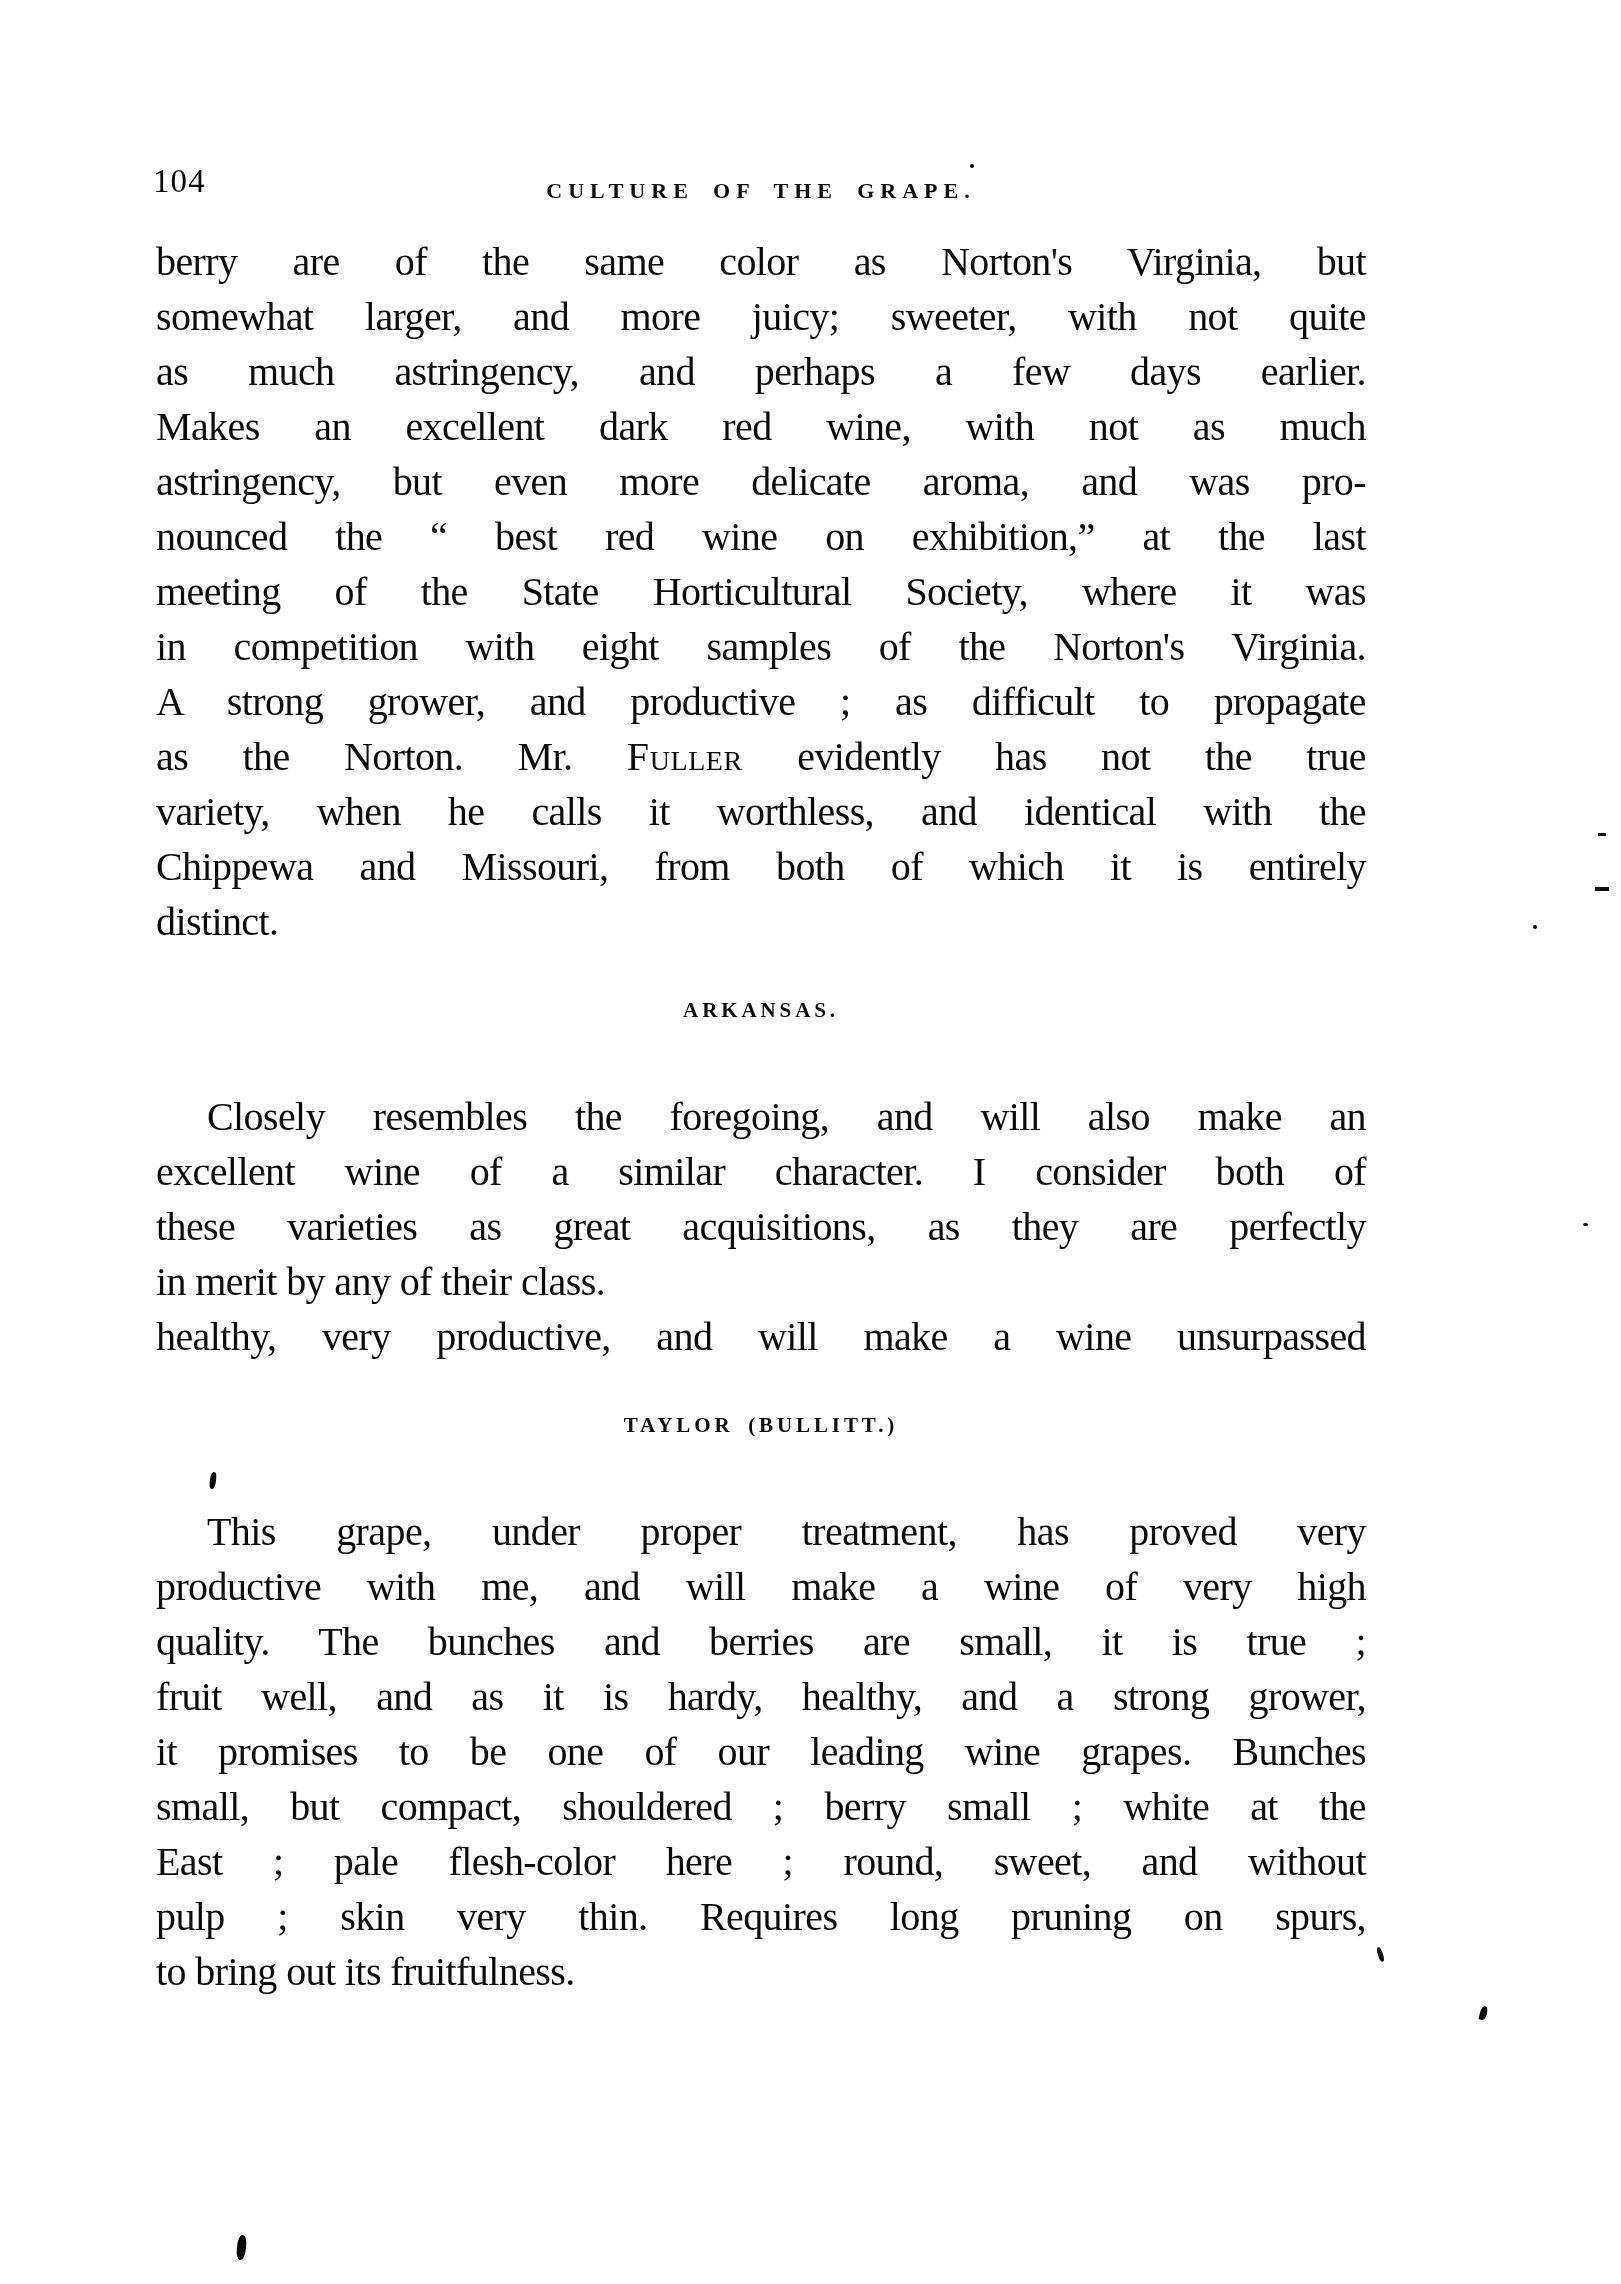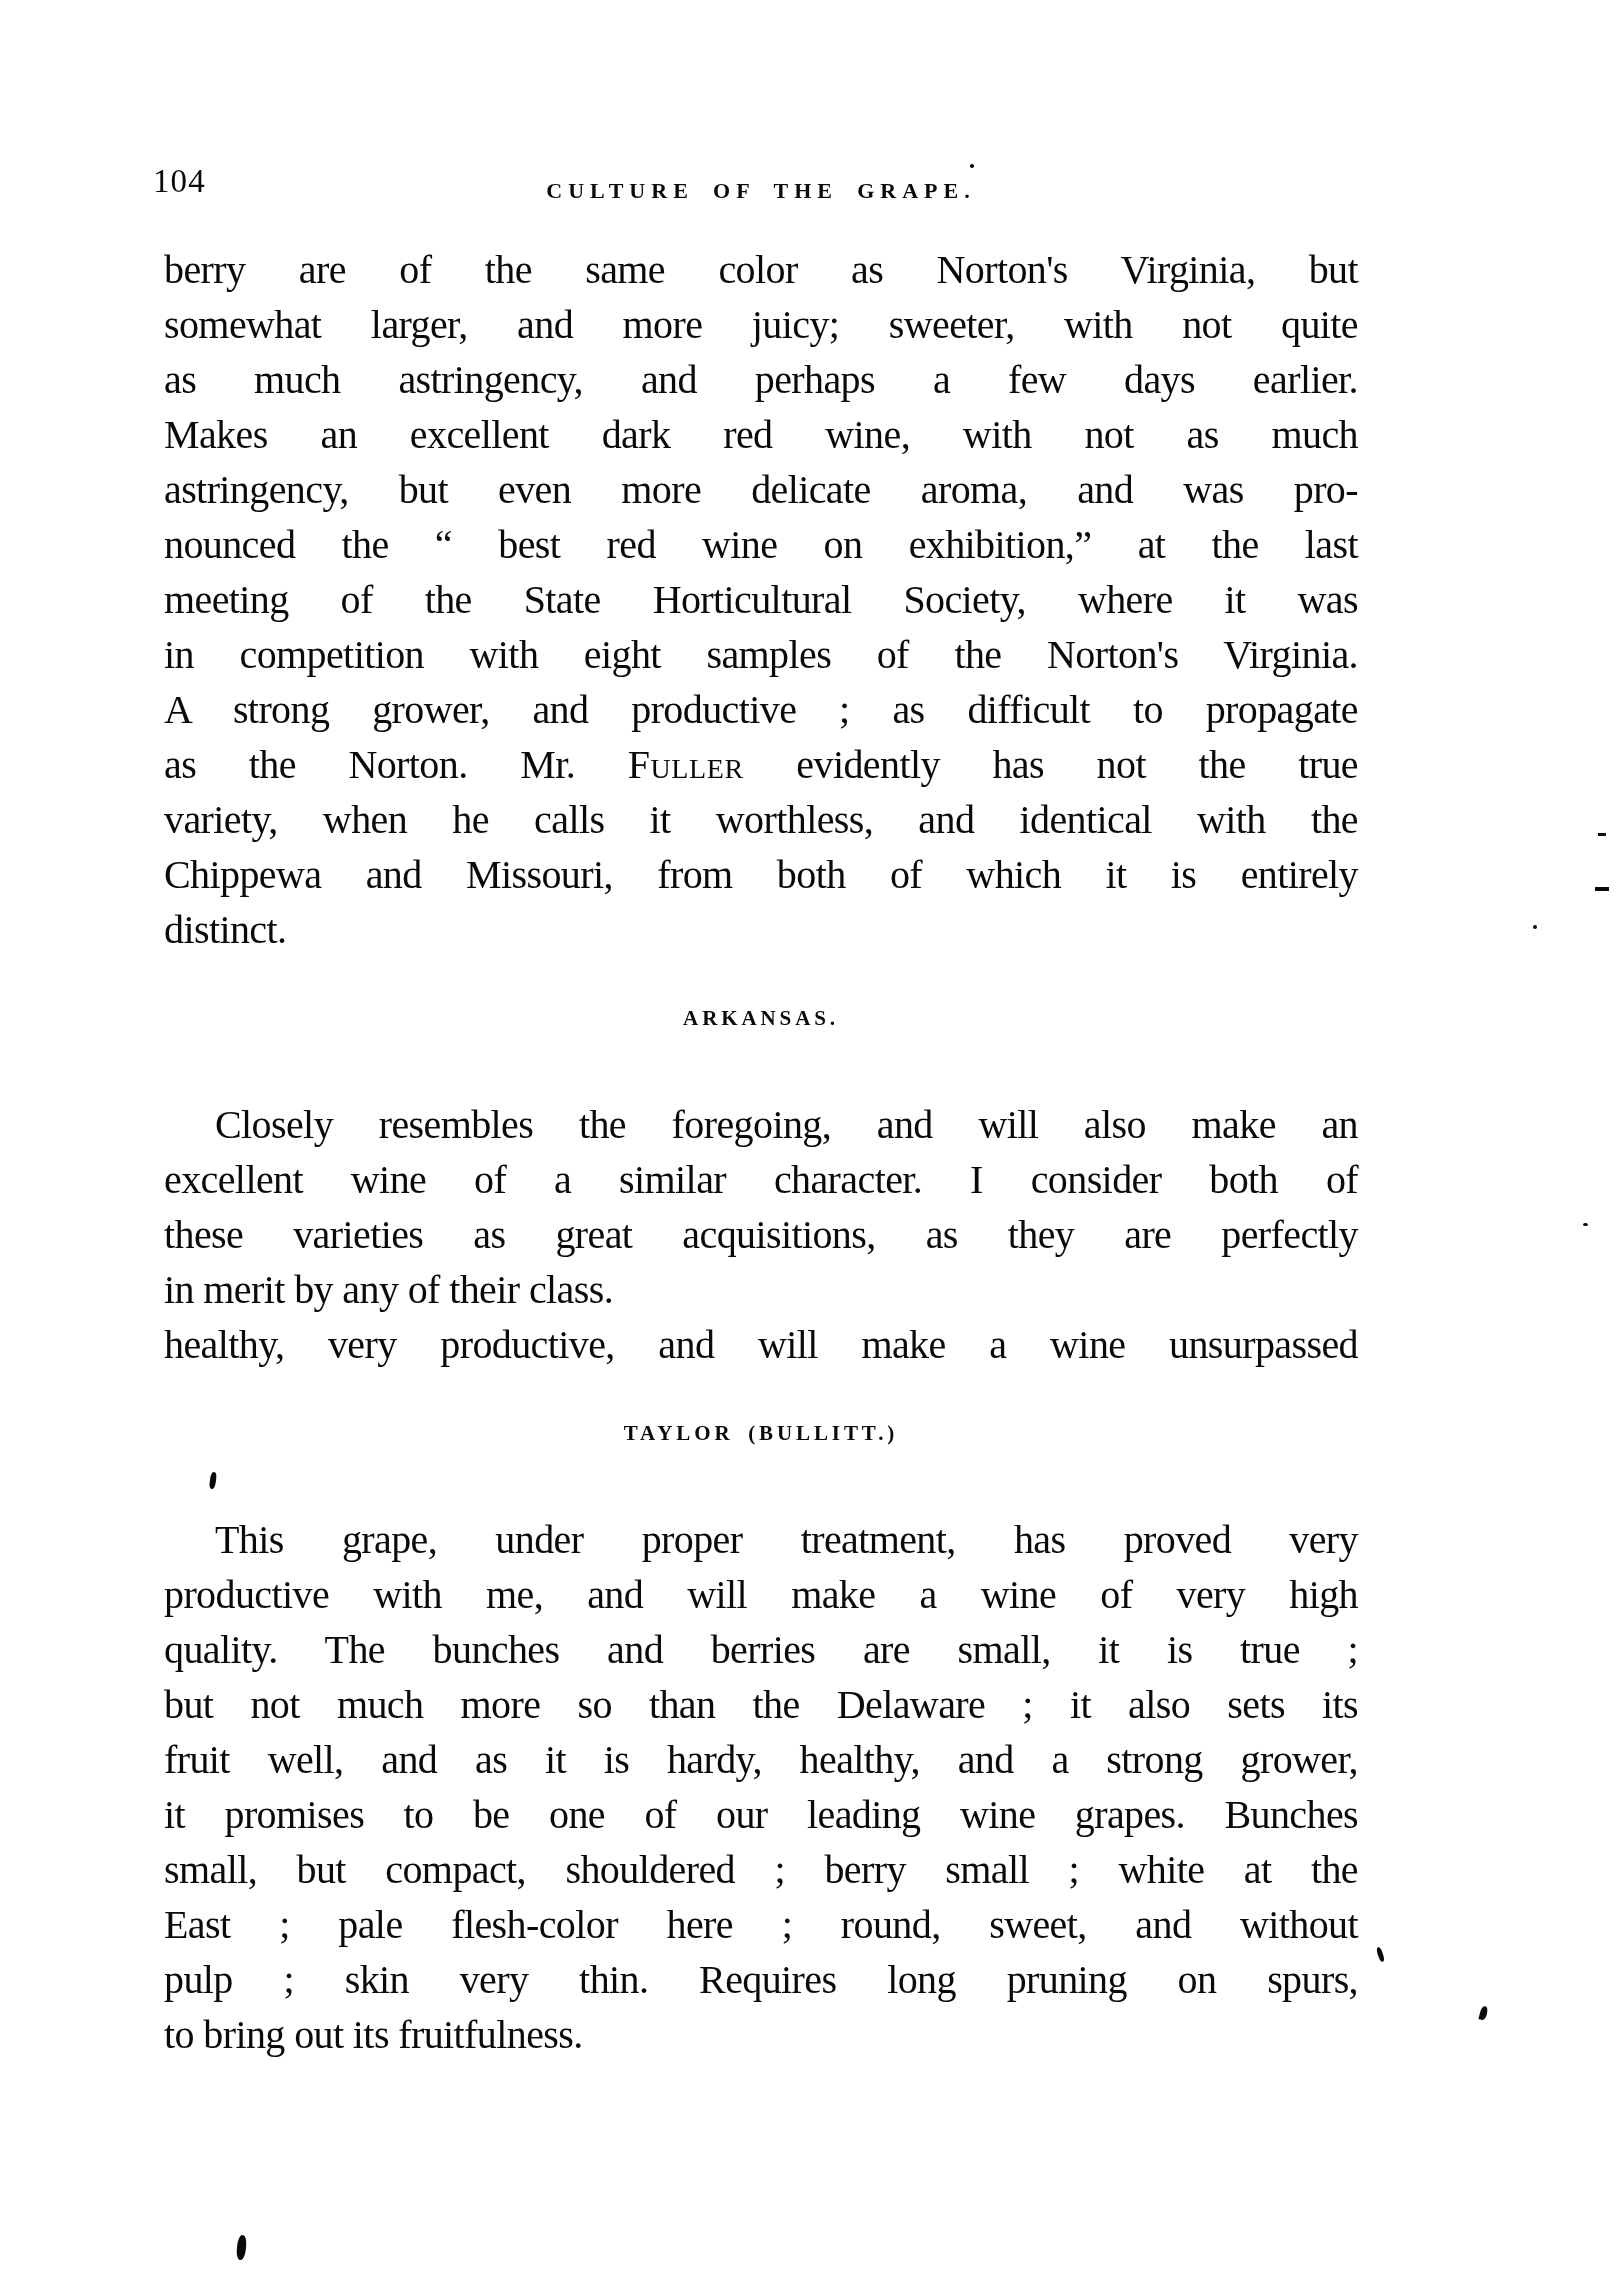--- a/index.html
+++ b/index.html
@@ -37,21 +37,21 @@
   }
   #content {
     position: absolute;
     left: 156px;
     top: 234px;
     width: 1210px;
     font-size: 40px;
     line-height: 55px;
     letter-spacing: -0.6px;
   }
-  .para { margin: 8px; }
+  .para { margin: 0; }
   .line {
     text-align: justify;
     text-align-last: justify;
     -moz-text-align-last: justify;
   }
   .line.last {
     text-align-last: left;
     -moz-text-align-last: left;
   }
   .line.indent { text-indent: 51px; }
@@ -111,21 +111,20 @@
         <div class="line"><span>excellent wine of a similar character. I consider both of</span></div>
         <div class="line"><span>these varieties as great acquisitions, as they are perfectly</span></div>
         <div class="line last"><span>in merit by any of their class.</span></div>
         <div class="line"><span>healthy, very productive, and will make a wine unsurpassed</span></div>
       </div>
       <div class="section-heading">TAYLOR (BULLITT.)</div>
       <div class="para">
         <div class="line indent"><span>This grape, under proper treatment, has proved very</span></div>
         <div class="line"><span>productive with me, and will make a wine of very high</span></div>
         <div class="line"><span>quality. The bunches and berries are small, it is true ;</span></div>
-        <div class="line"><span>but not much more so than the Delaware ; it also sets its</span></div>
         <div class="line"><span>fruit well, and as it is hardy, healthy, and a strong grower,</span></div>
         <div class="line"><span>it promises to be one of our leading wine grapes. Bunches</span></div>
         <div class="line"><span>small, but compact, shouldered ; berry small ; white at the</span></div>
         <div class="line"><span>East ; pale flesh-color here ; round, sweet, and without</span></div>
         <div class="line"><span>pulp ; skin very thin. Requires long pruning on spurs,</span></div>
         <div class="line last"><span>to bring out its fruitfulness.</span></div>
       </div>
     </div>
 
   <div class="artifact a1"></div>

